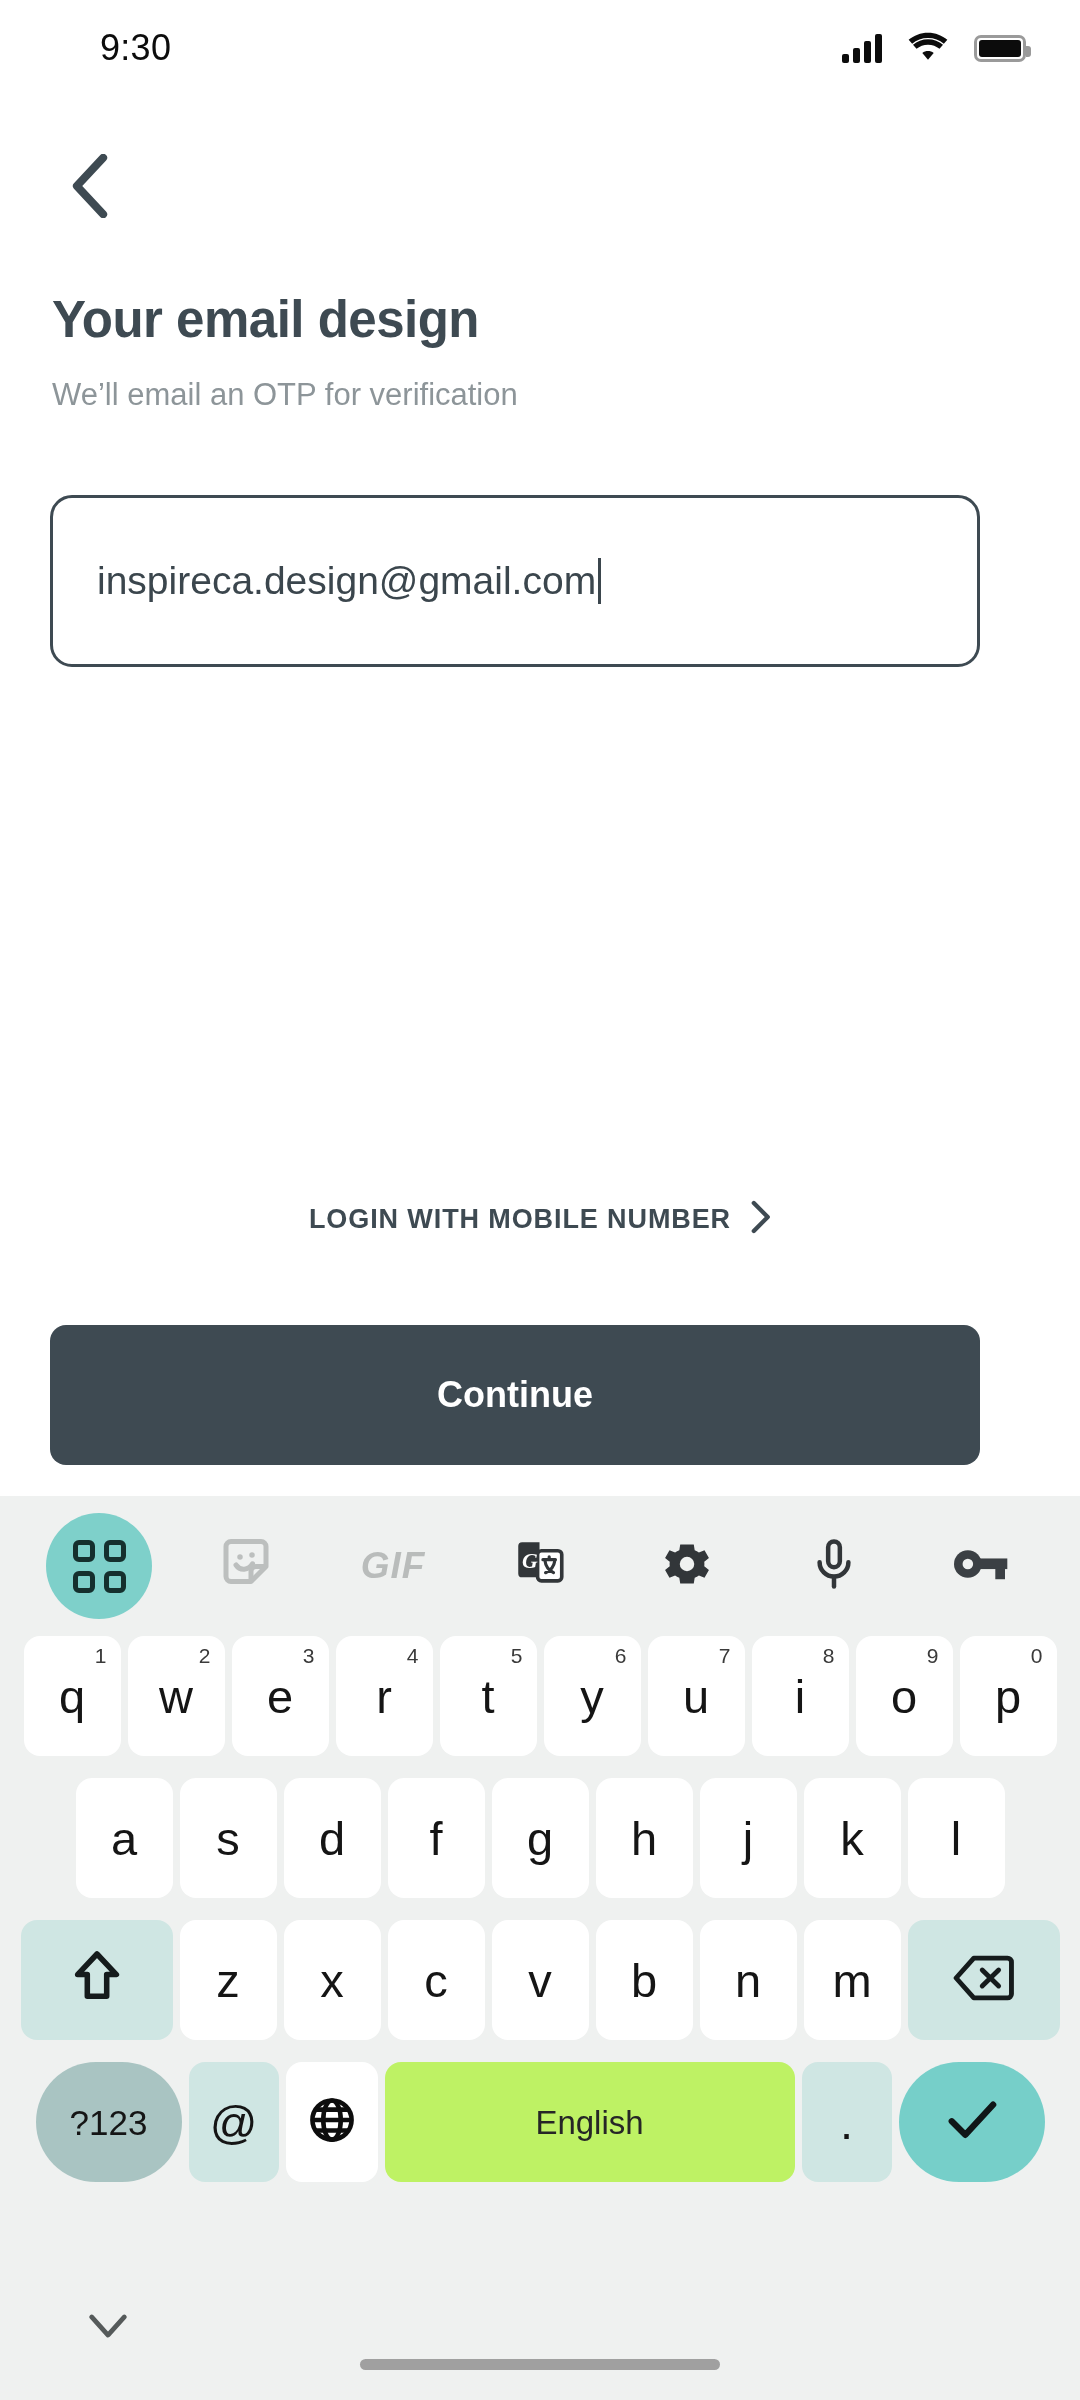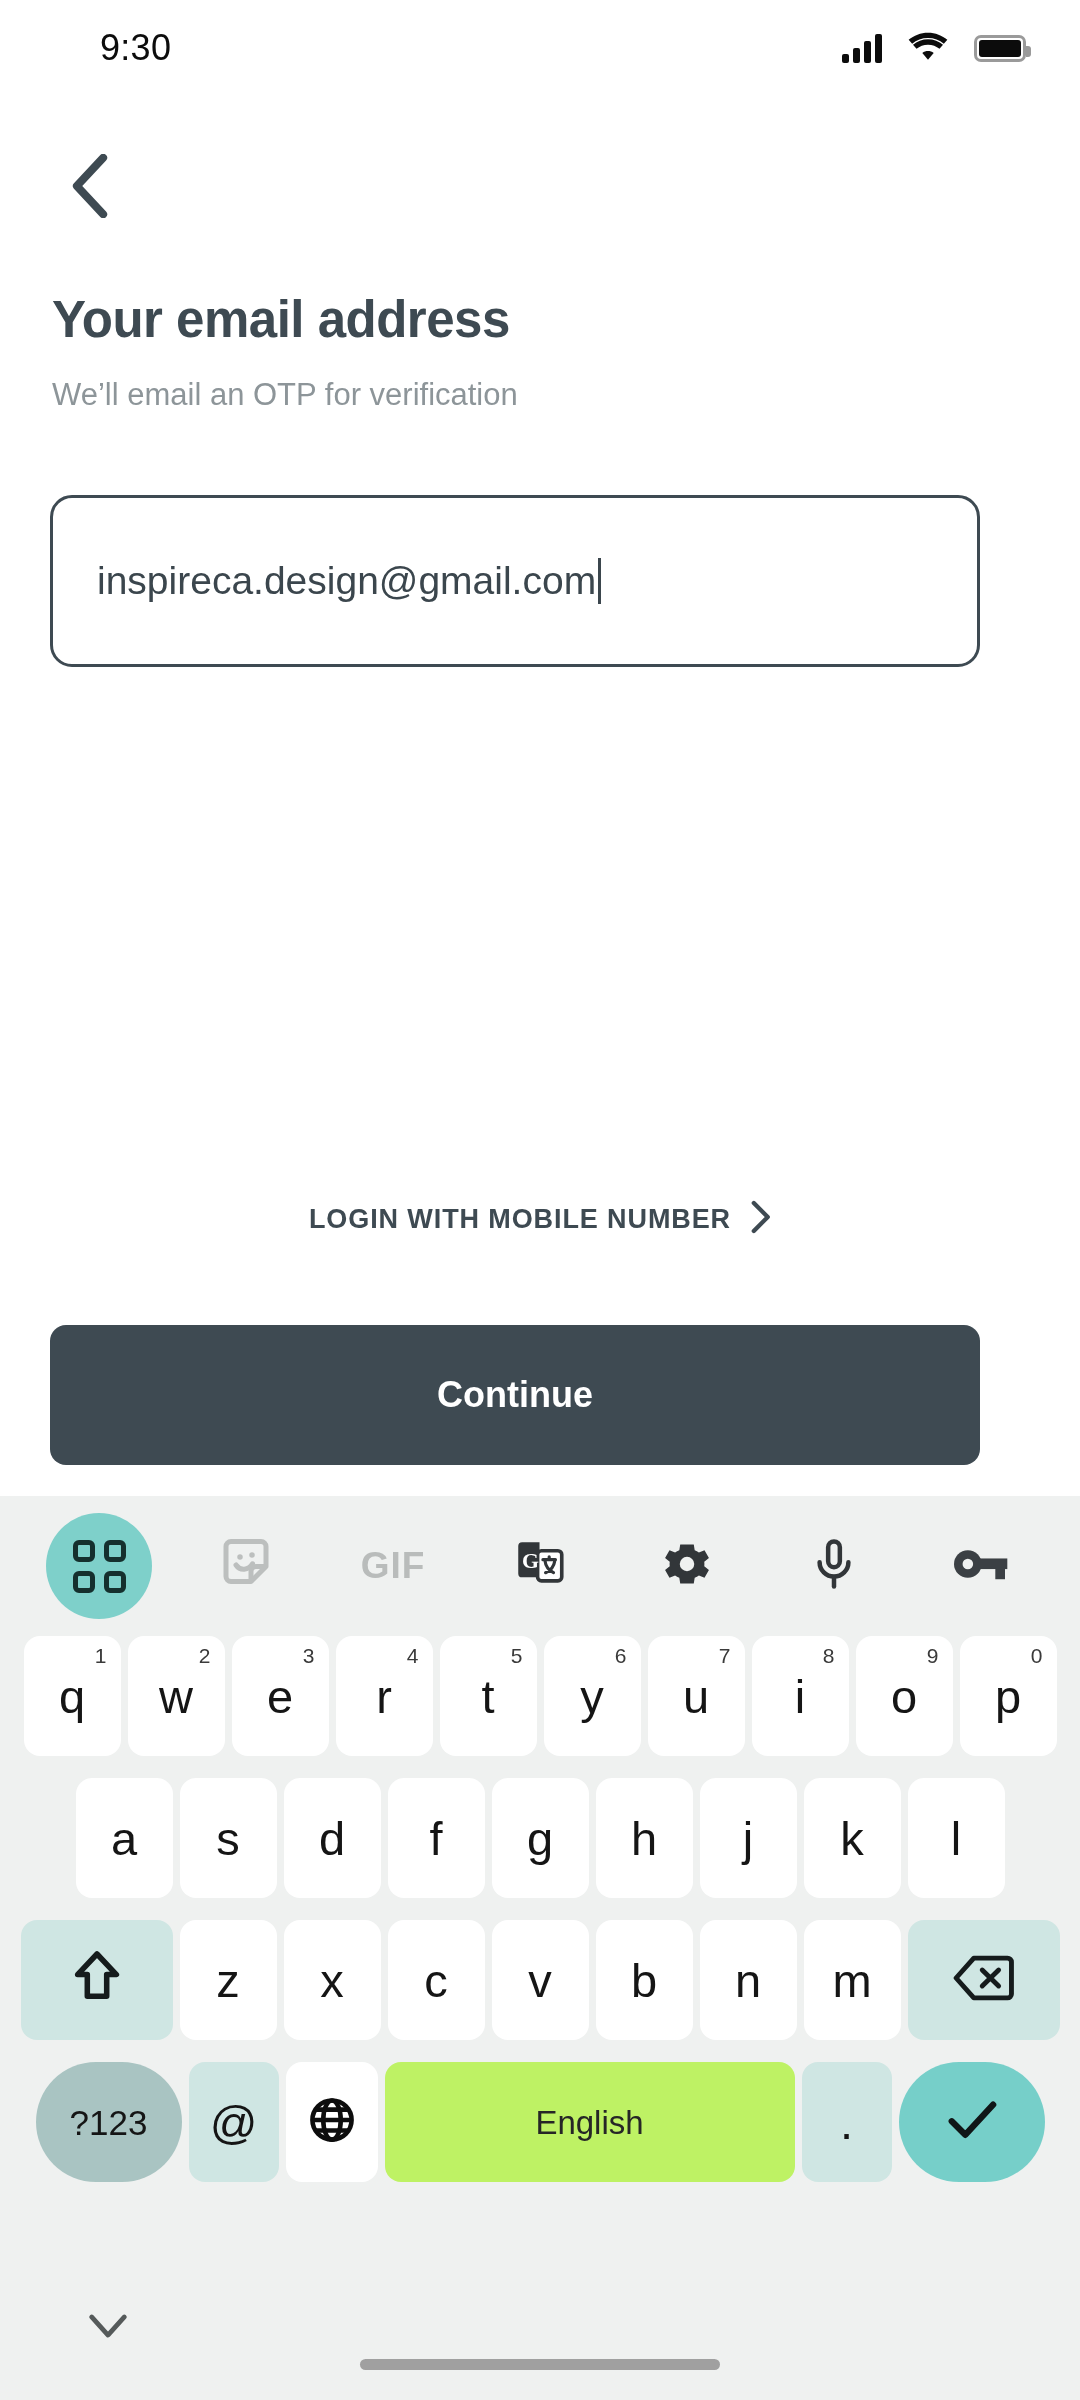--- a/index.html
+++ b/index.html
@@ -97,20 +97,21 @@
 
   
   #keyboard {
     position:absolute; left:0; top:1496px;
     width:1080px; height:904px;
     background:#eff1f0;
   }
   #kb-toolbar {
     height:140px; display:flex; align-items:flex-end;
     padding:0 26px;
+    font-style:italic;
   }
   .tool { flex:1; display:flex; align-items:center; justify-content:center; height:140px; }
   .tool-circle {
     width:106px; height:106px; border-radius:50%;
     background:#7ed0ca;
     display:flex; align-items:center; justify-content:center;
   }
   .grid4 { display:grid; grid-template-columns:22px 22px; grid-gap:9px; }
   .grid4 i { display:block; width:22px; height:22px; border:5px solid #15302e; border-radius:6px; }
 
@@ -189,21 +190,21 @@
   </div>
 
   <div id="back-btn">
     <span>
       <svg width="38" height="64" viewBox="0 0 20 34">
         <path d="M17 2 3 17l14 15" fill="none" stroke="#3e4a52" stroke-width="4.2" stroke-linecap="round" stroke-linejoin="round"></path>
       </svg>
     </span>
   </div>
 
-  <h1 id="page-title">Your email address</h1>
+  <h1 id="page-title">Your email design</h1>
   <p id="page-subtitle">We’ll email an OTP for verification</p>
 
   <div id="email-field">
     <span id="email-value">inspireca.design@gmail.com</span>
       <span id="caret"></span>
   </div>
 
   <div id="mobile-login-link">
     <span id="mobile-login-label">LOGIN WITH MOBILE NUMBER</span>
     <span>

